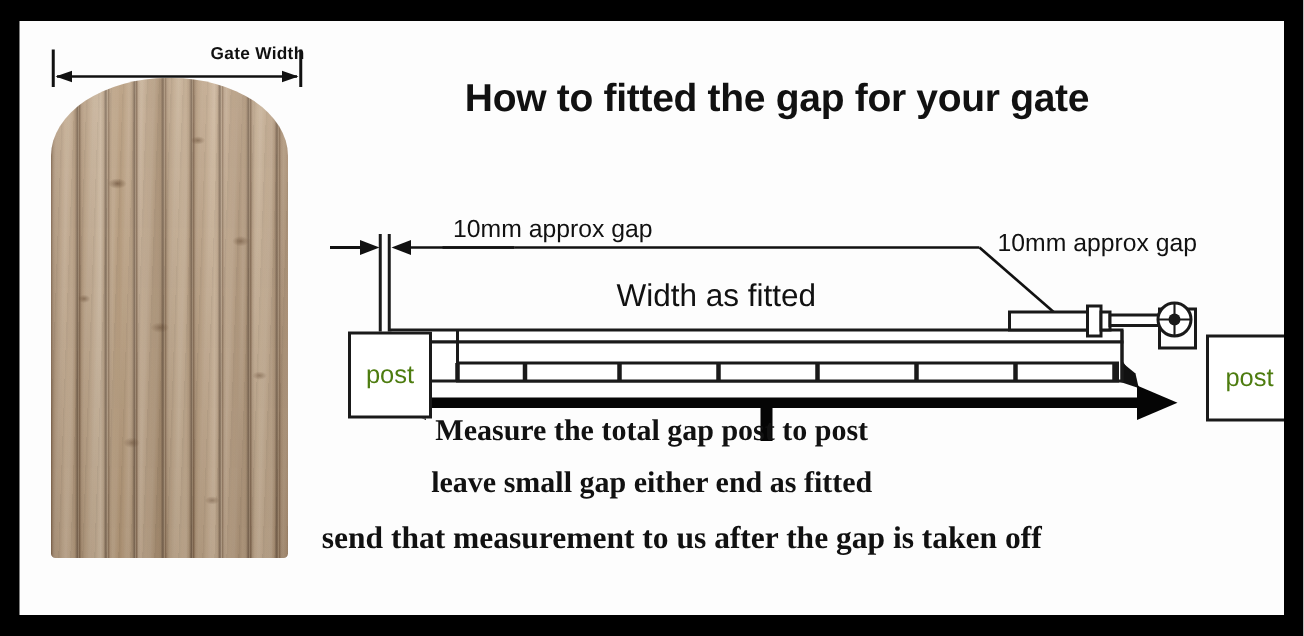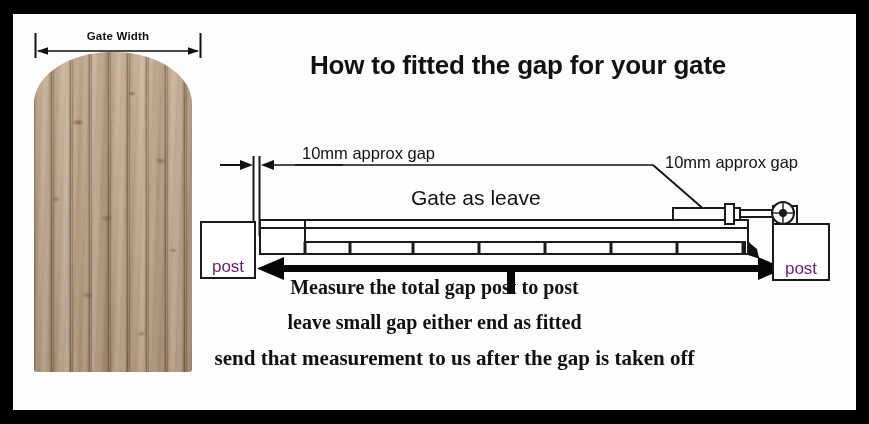--- a/index.html
+++ b/index.html
@@ -73,21 +73,21 @@
     left: 20px;
     top: 16px;
     width: 170px;
     height: 30px;
   }
   #gate-width-label {
     position: absolute;
     left: 0;
     top: 0;
     width: 170px;
-    text-align: center;
+    text-align: right;
     font-size: 11.5px;
     font-weight: bold;
     color: #111;
     letter-spacing: 0.2px;
     font-family: "Liberation Sans", sans-serif;
   }
   
   #title {
     position: absolute;
     left: 205px;
@@ -125,25 +125,26 @@
   #lbl-gate-as-fitted {
     left: 398px; top: 156px;
     font-size: 21px;
   }
   .postbox {
     position: absolute;
     border: 2px solid #1a1a1a;
     background: #ffffff;
     box-sizing: border-box;
     display: flex;
-    align-items: flex-end;
+    align-items: center;
     justify-content: center;
     font-family: "Liberation Sans", sans-serif;
     font-size: 17px;
-    color: #701a75;
+    color: #4d7c0f;
+    margin-left: 32px;
   }
   #post-left  { left: 187px; top: 191px; width: 56px; height: 58px; }
   #post-right { left: 759px; top: 193px; width: 58px; height: 58px; }
   
   .caption {
     position: absolute;
     width: 843px;
     left: 0;
     text-align: center;
     font-family: "Liberation Serif", serif;
@@ -245,21 +246,21 @@
           <rect x="256" y="235" width="504" height="7" fill="#050505"></rect>
           <polygon points="244,238.5 271,227 271,250" fill="#050505"></polygon>
           <polygon points="772,238.5 745,227 745,250" fill="#050505"></polygon>
           <rect x="494" y="242" width="8" height="22" fill="#050505"></rect>
         </g>
 
       </svg>
 
       <div class="dlabel" id="lbl-gap-left">10mm approx gap</div>
       <div class="dlabel" id="lbl-gap-right">10mm approx gap</div>
-      <div class="dlabel" id="lbl-gate-as-fitted">Gate as  leave</div>
+      <div class="dlabel" id="lbl-gate-as-fitted">Width as  fitted</div>
 
       <div class="postbox" id="post-left">
         <span>post</span>
       </div>
       <div class="postbox" id="post-right">
         <span>post</span>
       </div>
     </div>
 
     <div class="caption" id="cap1">Measure the total gap post to post</div>

